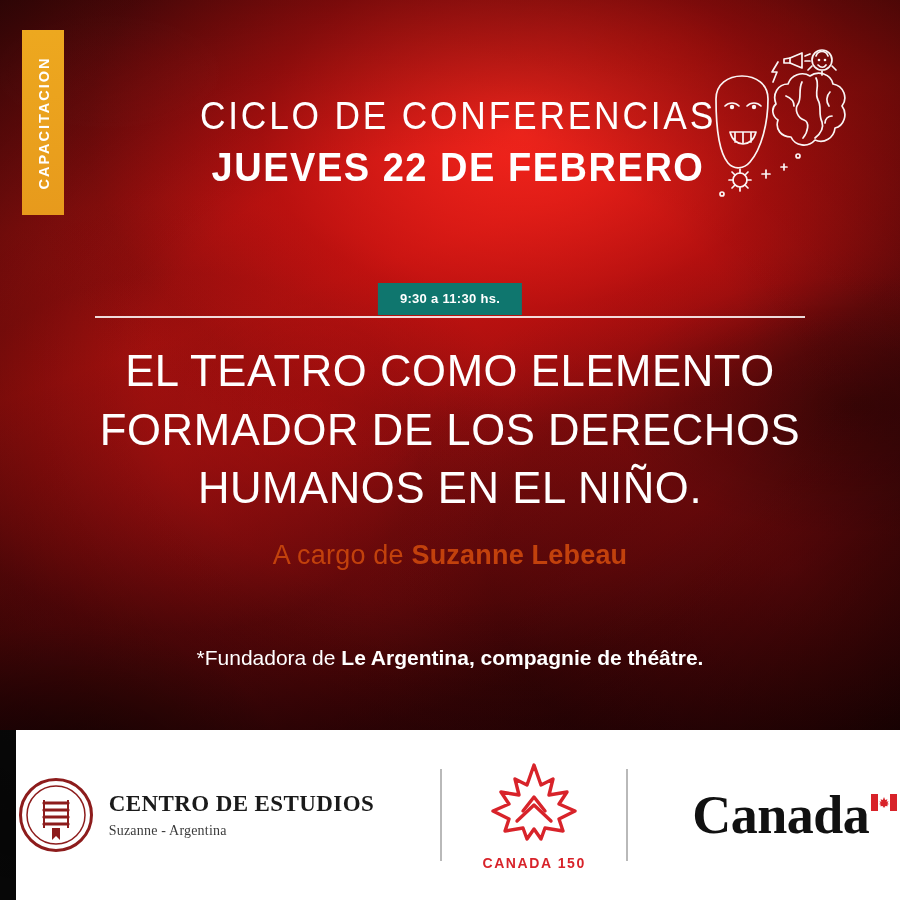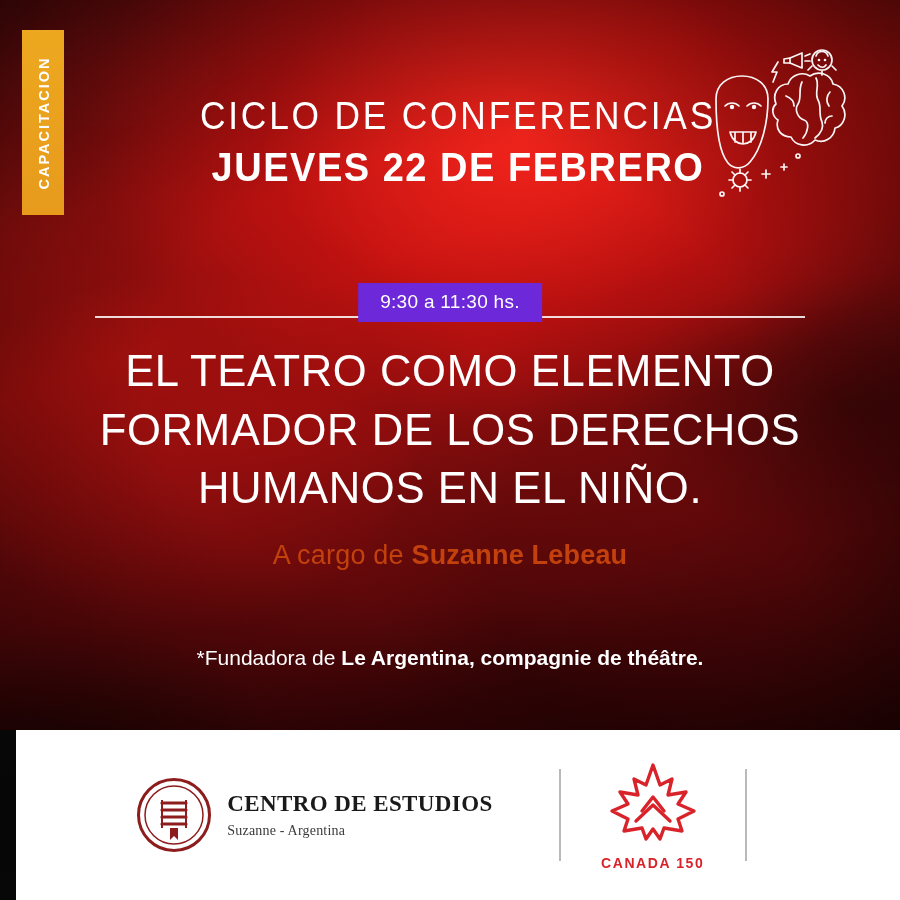--- a/index.html
+++ b/index.html
@@ -99,24 +99,24 @@
   .rule-wrap {
     position: absolute;
     left: 95px; right: 95px; top: 316px;
     height: 2px;
     background: rgba(255,255,255,0.85);
   }
   .badge {
     position: absolute;
     left: 50%; top: 283px;
     transform: translateX(-50%);
-    background: #6d28d9;
-    color: #fff;
-    font-size: 19px;
-    font-weight: normal;
+    background: #0f766e;
+    color: #fff;
+    font-size: 13px;
+    font-weight: bold;
     padding: 8px 22px 9px;
     letter-spacing: .3px;
     white-space: nowrap;
     z-index: 2;
   }
 
   
   .title {
     position: absolute;
     left: 60px; right: 60px; top: 342px;
@@ -324,15 +324,24 @@
           <path d="M55 6 L62 26 L74 20 L70 36 L88 33 L80 45 L96 52 L80 60 L84 72 L66 69 L62 80 L55 70 L48 80 L44 69 L26 72 L30 60 L14 52 L30 45 L22 33 L40 36 L36 20 L48 26 Z"></path>
           <path d="M44 52 L55 38 L66 52"></path>
           <path d="M38 62 L55 46 L72 62"></path>
         </g>
       </svg>
       <div class="cap">CANADA 150</div>
     </div>
 
     <div class="divider"></div>
 
+    <div class="logo-canada">
+      <span class="canada-word">Canada</span>
+      <svg class="canada-flag" viewBox="0 0 26 17">
+        <rect x="0" y="0" width="7" height="17" fill="#d8232a"></rect>
+        <rect x="7" y="0" width="12" height="17" fill="#ffffff"></rect>
+        <rect x="19" y="0" width="7" height="17" fill="#d8232a"></rect>
+        <path d="M13 3 L14.2 6.1 L16.4 5.2 L15.6 7.8 L17.6 7.2 L16.4 9.2 L18 10 L16.2 10.8 L16.7 12.3 L14.2 11.9 L14 14 L13 12.6 L12 14 L11.8 11.9 L9.3 12.3 L9.8 10.8 L8 10 L9.6 9.2 L8.4 7.2 L10.4 7.8 L9.6 5.2 L11.8 6.1 Z" fill="#d8232a"></path>
+      </svg>
+    </div>
 
   </div>
 </div>
 
 </body></html>

